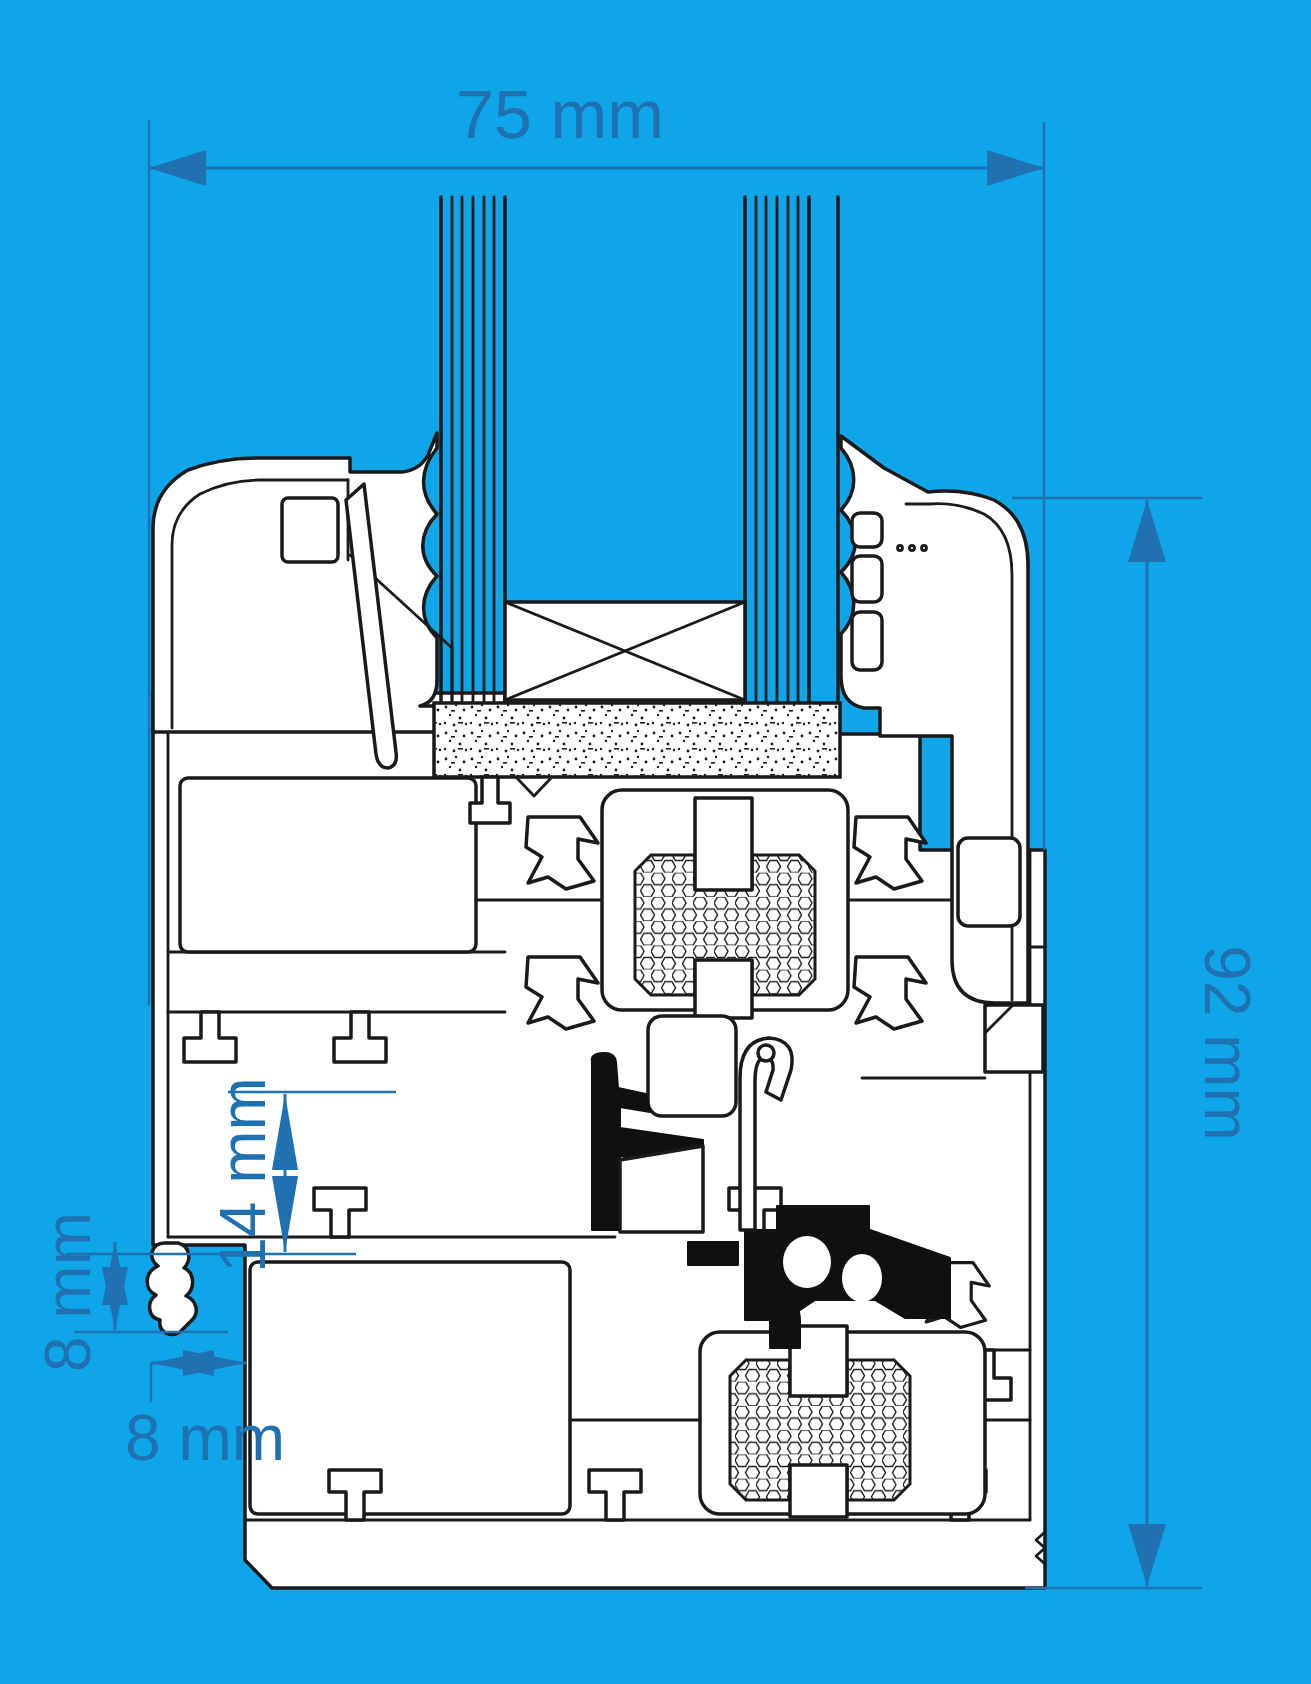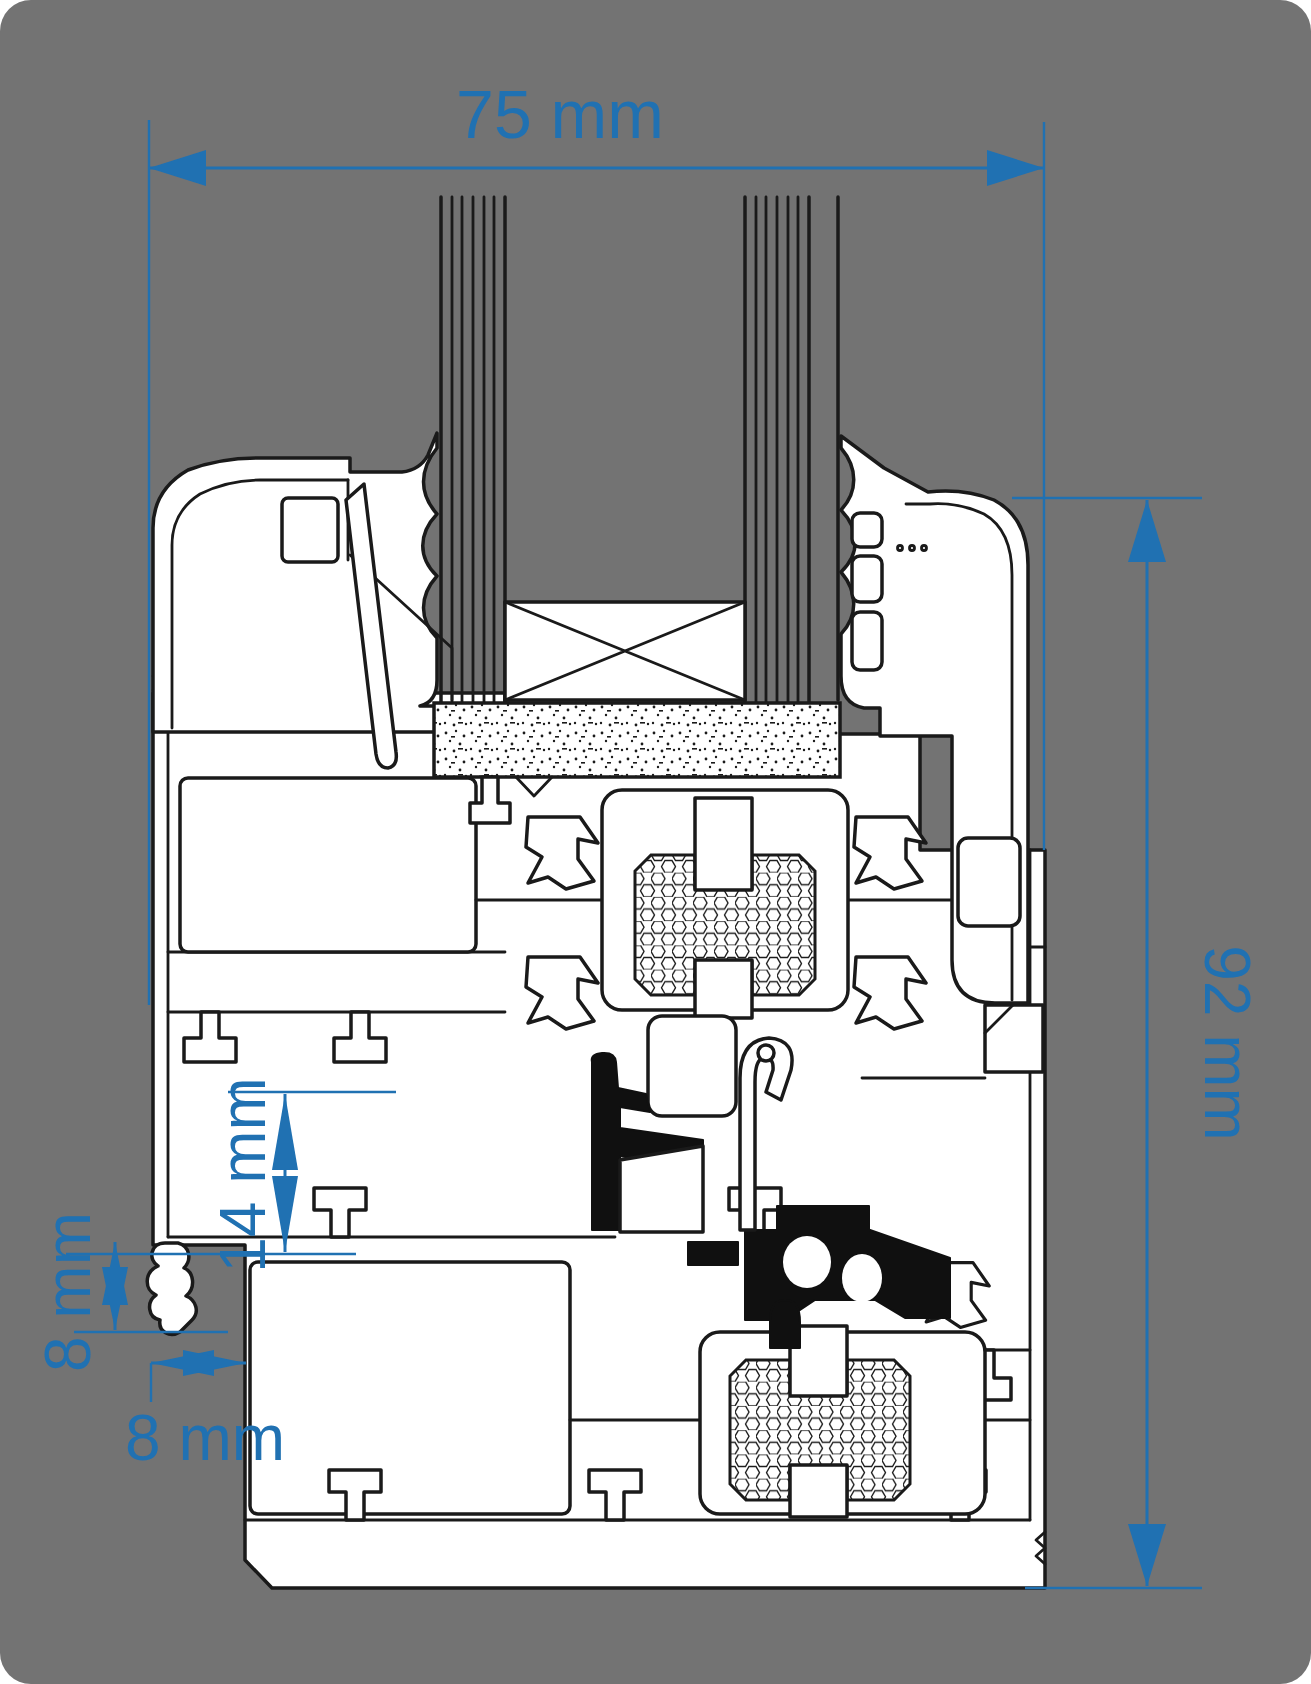--- a/index.html
+++ b/index.html
@@ -1,17 +1,17 @@
 <!DOCTYPE html>
 <html><head>
 <meta charset="utf-8">
 <style>
   html,body{margin:0;padding:0;background:#ffffff;}
-  #stage{position:relative;width:1311px;height:1684px;background:#737373;overflow:hidden;
-         font-family:"Liberation Sans", sans-serif;border-radius:31px;}
+  #stage{position:relative;width:1311px;height:1684px;background:#0ea5e9;overflow:hidden;
+         font-family:"Liberation Sans", sans-serif;}
   svg{display:block;}
   .outline{fill:#ffffff;stroke:#1a1a1a;stroke-width:3.5;stroke-linejoin:round;stroke-linecap:round;}
   .iline{fill:none;stroke:#1a1a1a;stroke-width:2.8;stroke-linejoin:round;stroke-linecap:round;}
   .thick{fill:none;stroke:#1a1a1a;stroke-width:3.5;stroke-linecap:round;}
   .blk{fill:#101010;stroke:#101010;stroke-width:2;stroke-linejoin:round;}
   .hole{fill:#ffffff;stroke:none;}
   .dimline{fill:none;stroke:#2071b2;stroke-width:3;stroke-linecap:butt;}
   .dimthin{fill:none;stroke:#2071b2;stroke-width:2.4;}
   .dimarrow{fill:#2071b2;stroke:none;}
   .dimtext{fill:#2071b2;font-family:"Liberation Sans",sans-serif;font-size:64px;}

